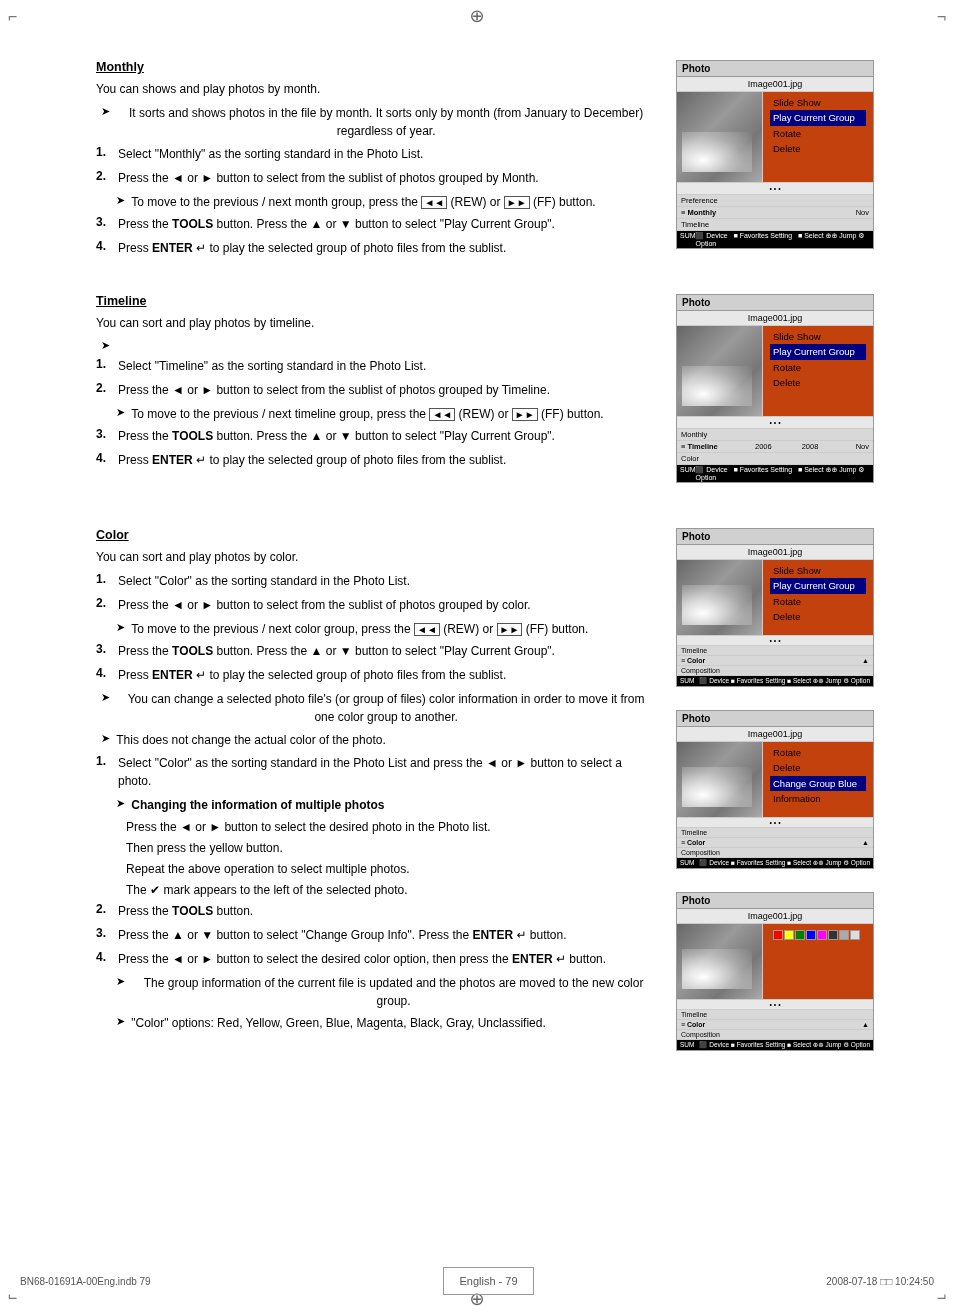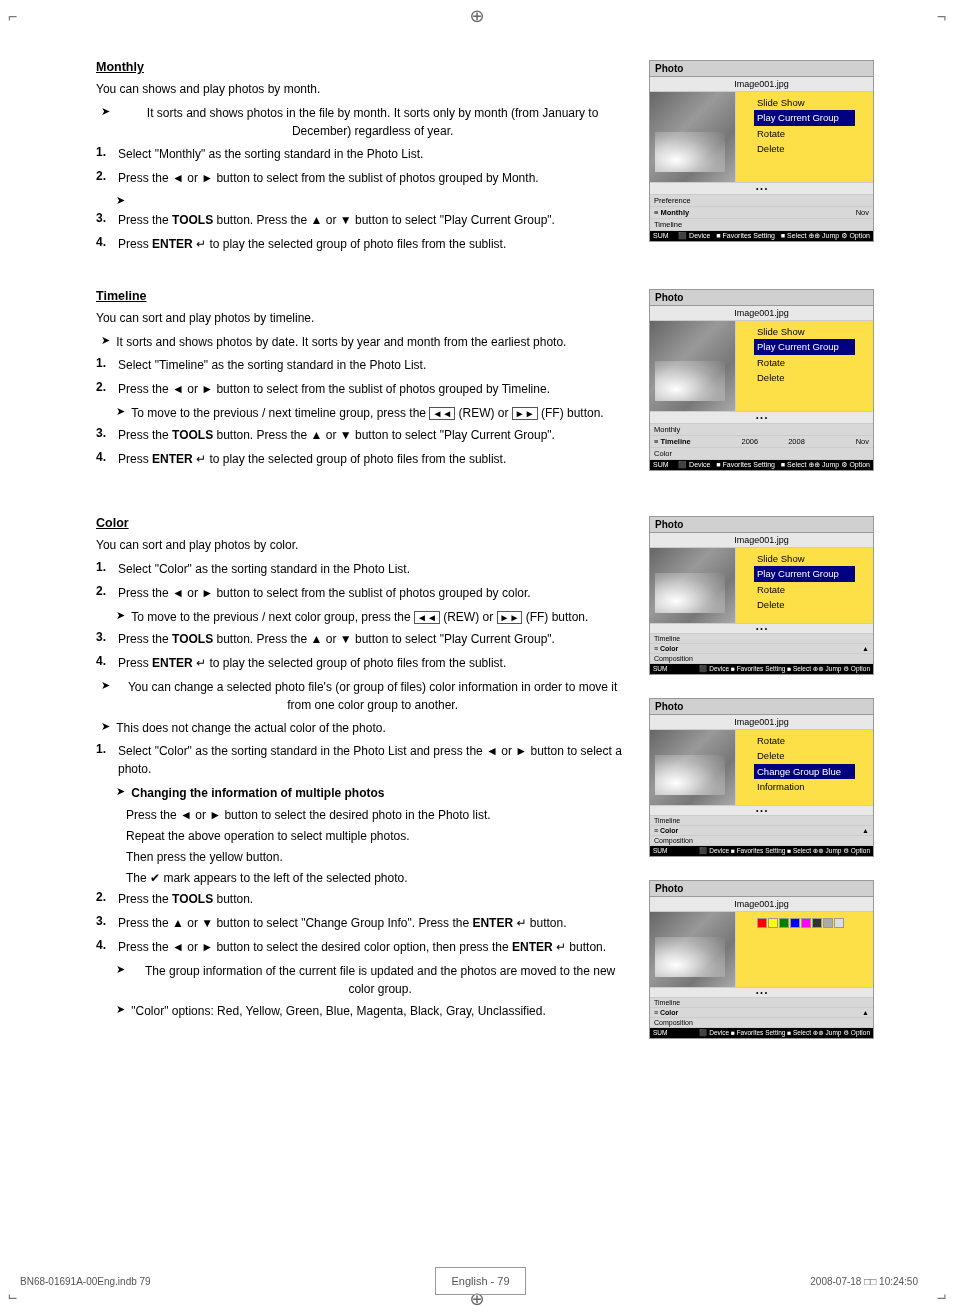--- a/index.html
+++ b/index.html
@@ -20,21 +20,21 @@
     }
 
     .content-wrapper {
       display: flex;
       gap: 20px;
     }
     .main-text {
       flex: 1;
     }
     .screen-panel {
-      width: 225px;
+      width: 198px;
       flex-shrink: 0;
     }
 
     .section {
       margin-bottom: 30px;
       margin-left: 16px;
     }
 
     .section-title {
       font-weight: bold;
@@ -139,24 +139,24 @@
     }
     .photo-thumbnail-clouds {
       position: absolute;
       bottom: 10px;
       left: 5px;
       width: 70px;
       height: 40px;
       background: radial-gradient(ellipse at 30% 70%, #fff 0%, rgba(255,255,255,0.3) 60%, transparent 100%);
     }
     .photo-menu {
-      background: #fde047;
+      background: #c2410c;
       border-left: 1px solid #ccc;
       flex: 1;
-      padding: 3px 18px;
+      padding: 3px 7px;
     }
     .photo-menu-item {
       font-size: 9.5px;
       padding: 1px 3px;
       line-height: 1.4;
     }
     .photo-menu-item.selected {
       background: #000080;
       color: #fff;
     }
@@ -166,21 +166,21 @@
       font-size: 7px;
       padding: 1px 3px;
       display: flex;
       justify-content: space-between;
     }
 
     .page-footer {
       position: absolute;
       bottom: 20px;
       left: 0;
-      right: 16px;
+      right: 0;
       display: flex;
       justify-content: space-between;
       align-items: center;
       padding: 0 20px;
       font-size: 10px;
       color: #555;
     }
     .page-footer-center {
       border: 1px solid #999;
       padding: 7px 15px;
@@ -238,20 +238,21 @@
         <div class="numbered-item">
           <span class="num">1.</span>
           <span class="num-text">Select "Monthly" as the sorting standard in the Photo List.</span>
         </div>
         <div class="numbered-item">
           <span class="num">2.</span>
           <span class="num-text">Press the ◄ or ► button to select from the sublist of photos grouped by Month.</span>
         </div>
         <div class="sub-bullet">
           <span class="bullet-arrow">➤</span>
+          <span class="bullet-text">To move to the previous / next month group, press the <span style="border:1px solid #555;padding:0 2px;font-size:10px;">◄◄</span> (REW) or <span style="border:1px solid #555;padding:0 2px;font-size:10px;">►►</span> (FF) button.</span>
         </div>
         <div class="numbered-item">
           <span class="num">3.</span>
           <span class="num-text">Press the <b>TOOLS</b> button. Press the ▲ or ▼ button to select "Play Current Group".</span>
         </div>
         <div class="numbered-item">
           <span class="num">4.</span>
           <span class="num-text">Press <b>ENTER</b> ↵ to play the selected group of photo files from the sublist.</span>
         </div>
       </div>
@@ -294,21 +295,20 @@
     </div>
   </div>
 
   <div class="section">
     <div class="content-wrapper">
       <div class="main-text">
         <div class="section-title">Timeline</div>
         <div class="section-desc">You can sort and play photos by timeline.</div>
         <div class="bullet">
           <span class="bullet-arrow">➤</span>
-          <span class="bullet-text">It sorts and shows photos by date. It sorts by year and month from the earliest photo.</span>
         </div>
         <div class="numbered-item">
           <span class="num">1.</span>
           <span class="num-text">Select "Timeline" as the sorting standard in the Photo List.</span>
         </div>
         <div class="numbered-item">
           <span class="num">2.</span>
           <span class="num-text">Press the ◄ or ► button to select from the sublist of photos grouped by Timeline.</span>
         </div>
         <div class="sub-bullet">
@@ -407,24 +407,24 @@
           <span class="num-text">Select "Color" as the sorting standard in the Photo List and press the ◄ or ► button to select a photo.</span>
         </div>
         <div class="sub-bullet">
           <span class="bullet-arrow">➤</span>
           <span class="bullet-text"><b>Changing the information of multiple photos</b></span>
         </div>
         <div class="sub-sub-bullet">
           <span class="bullet-text">Press the ◄ or ► button to select the desired photo in the Photo list.</span>
         </div>
         <div class="sub-sub-bullet">
+          <span class="bullet-text">Then press the yellow button.</span>
+        </div>
+        <div class="sub-sub-bullet">
           <span class="bullet-text">Repeat the above operation to select multiple photos.</span>
-        </div>
-        <div class="sub-sub-bullet">
-          <span class="bullet-text">Then press the yellow button.</span>
         </div>
         <div class="sub-sub-bullet">
           <span class="bullet-text">The ✔ mark appears to the left of the selected photo.</span>
         </div>
 
         <div class="numbered-item">
           <span class="num">2.</span>
           <span class="num-text">Press the <b>TOOLS</b> button.</span>
         </div>
         <div class="numbered-item">

